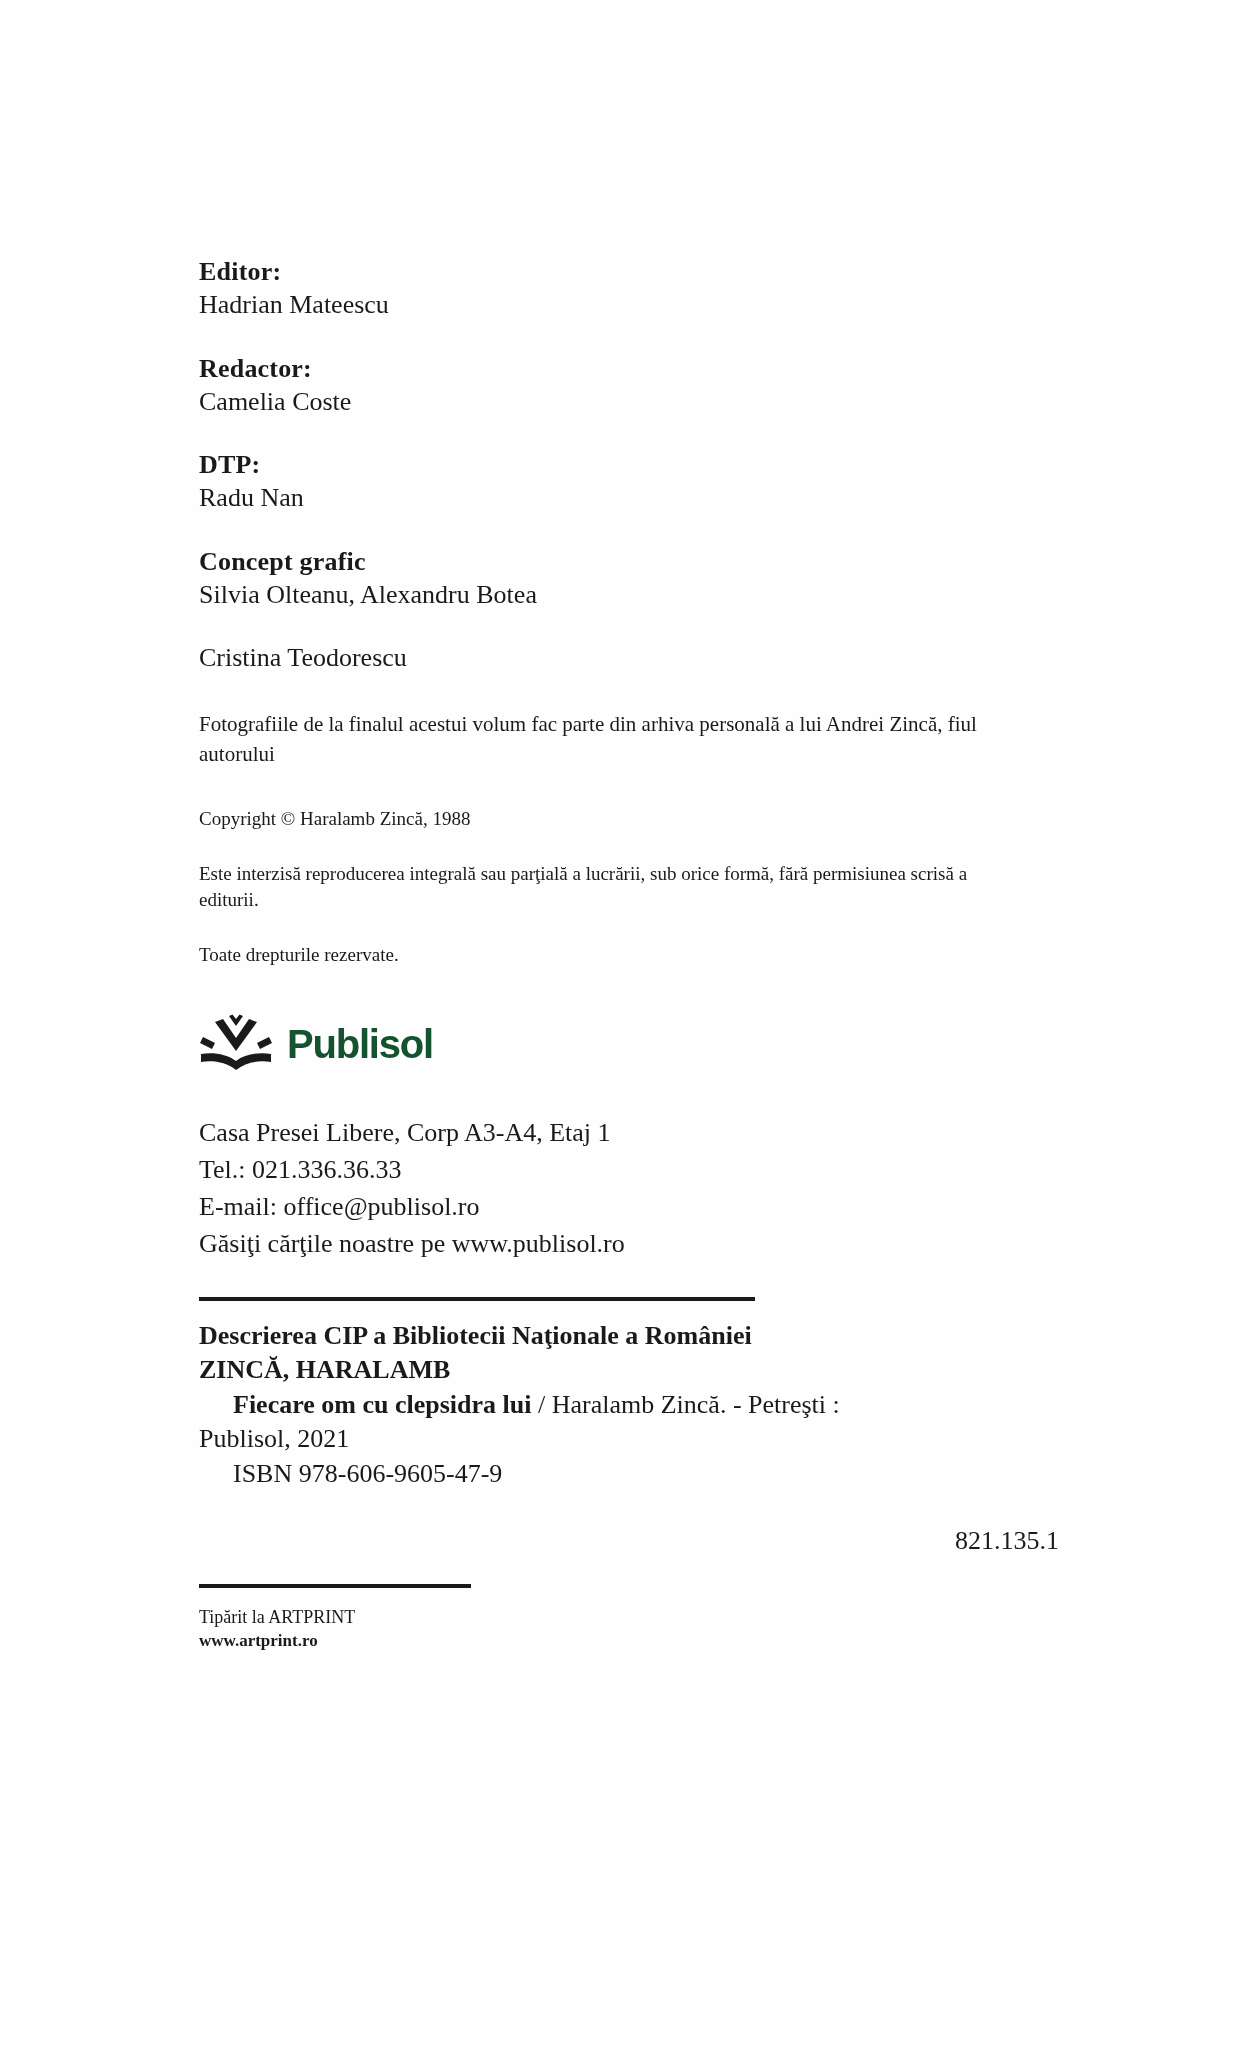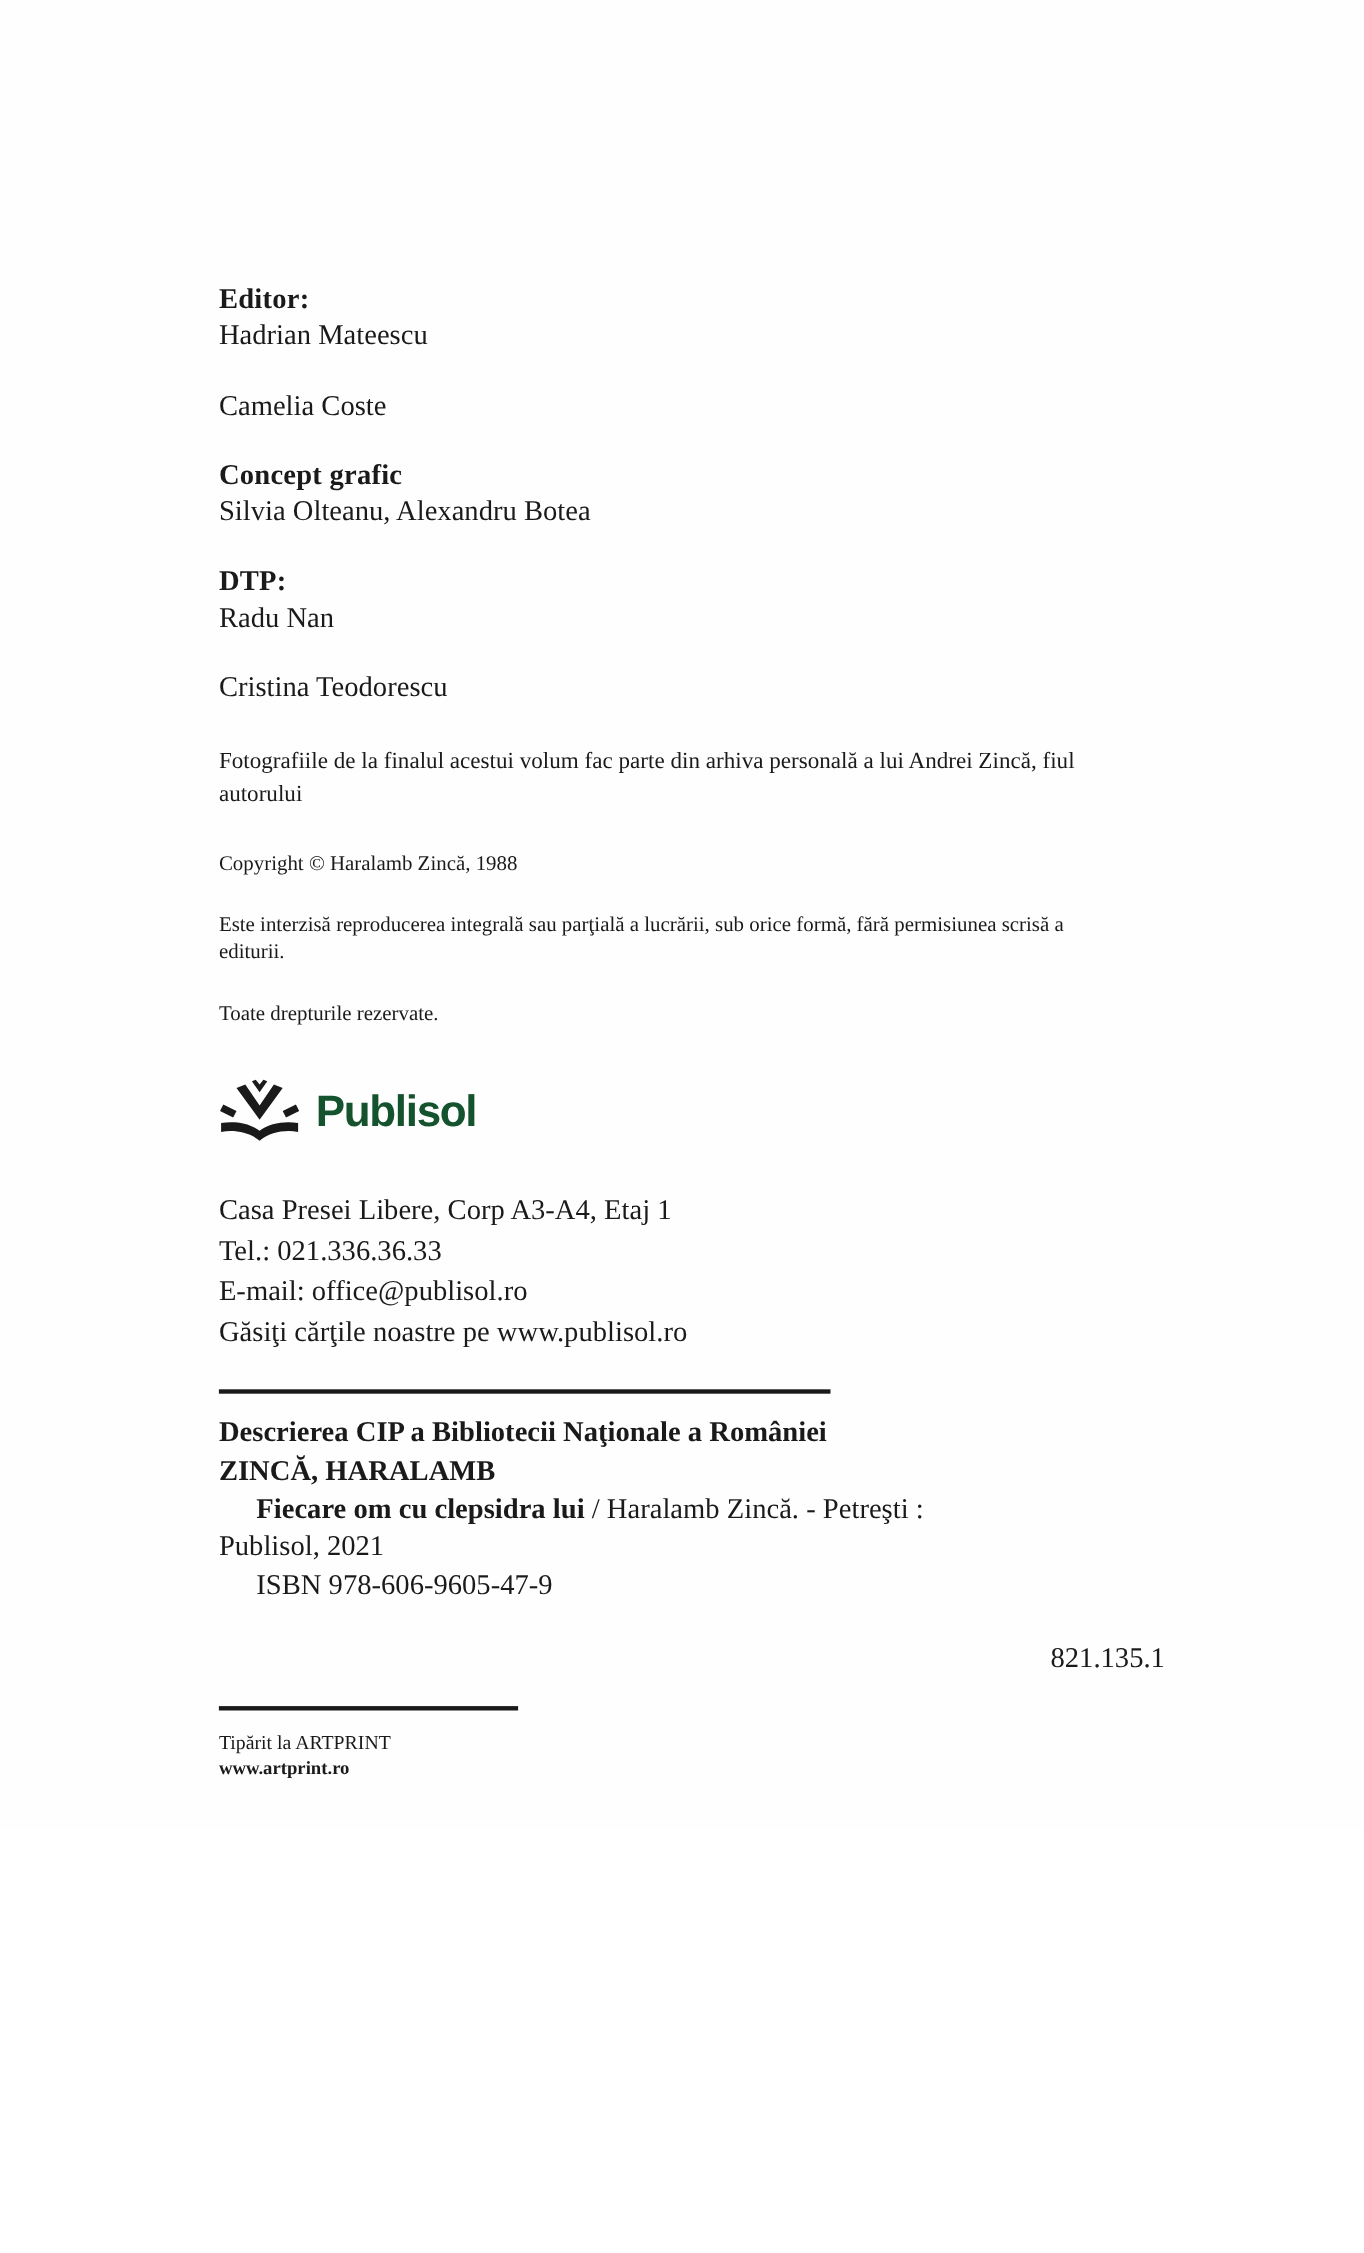--- a/index.html
+++ b/index.html
@@ -140,31 +140,32 @@
 
 <div class="page">
   <div class="content">
 
     <div class="credit-block">
       <div class="credit-role">Editor:</div>
       <div class="credit-name">Hadrian Mateescu</div>
     </div>
 
     <div class="credit-block">
+      <div class="credit-role">Redactor:</div>
       <div class="credit-name">Camelia Coste</div>
+    </div>
+
+    <div class="credit-block">
+      <div class="credit-role">DTP:</div>
+      <div class="credit-name">Radu Nan</div>
     </div>
 
     <div class="credit-block">
       <div class="credit-role">Concept grafic</div>
       <div class="credit-name">Silvia Olteanu, Alexandru Botea</div>
-    </div>
-
-    <div class="credit-block">
-      <div class="credit-role">DTP:</div>
-      <div class="credit-name">Radu Nan</div>
     </div>
 
     <div class="credit-block">
       <div class="credit-name">Cristina Teodorescu</div>
     </div>
 
     <div class="photo-note">Fotografiile de la finalul acestui volum fac parte din arhiva personală a lui Andrei Zincă, fiul autorului</div>
 
     <div class="para">Copyright © Haralamb Zincă, 1988</div>
 

